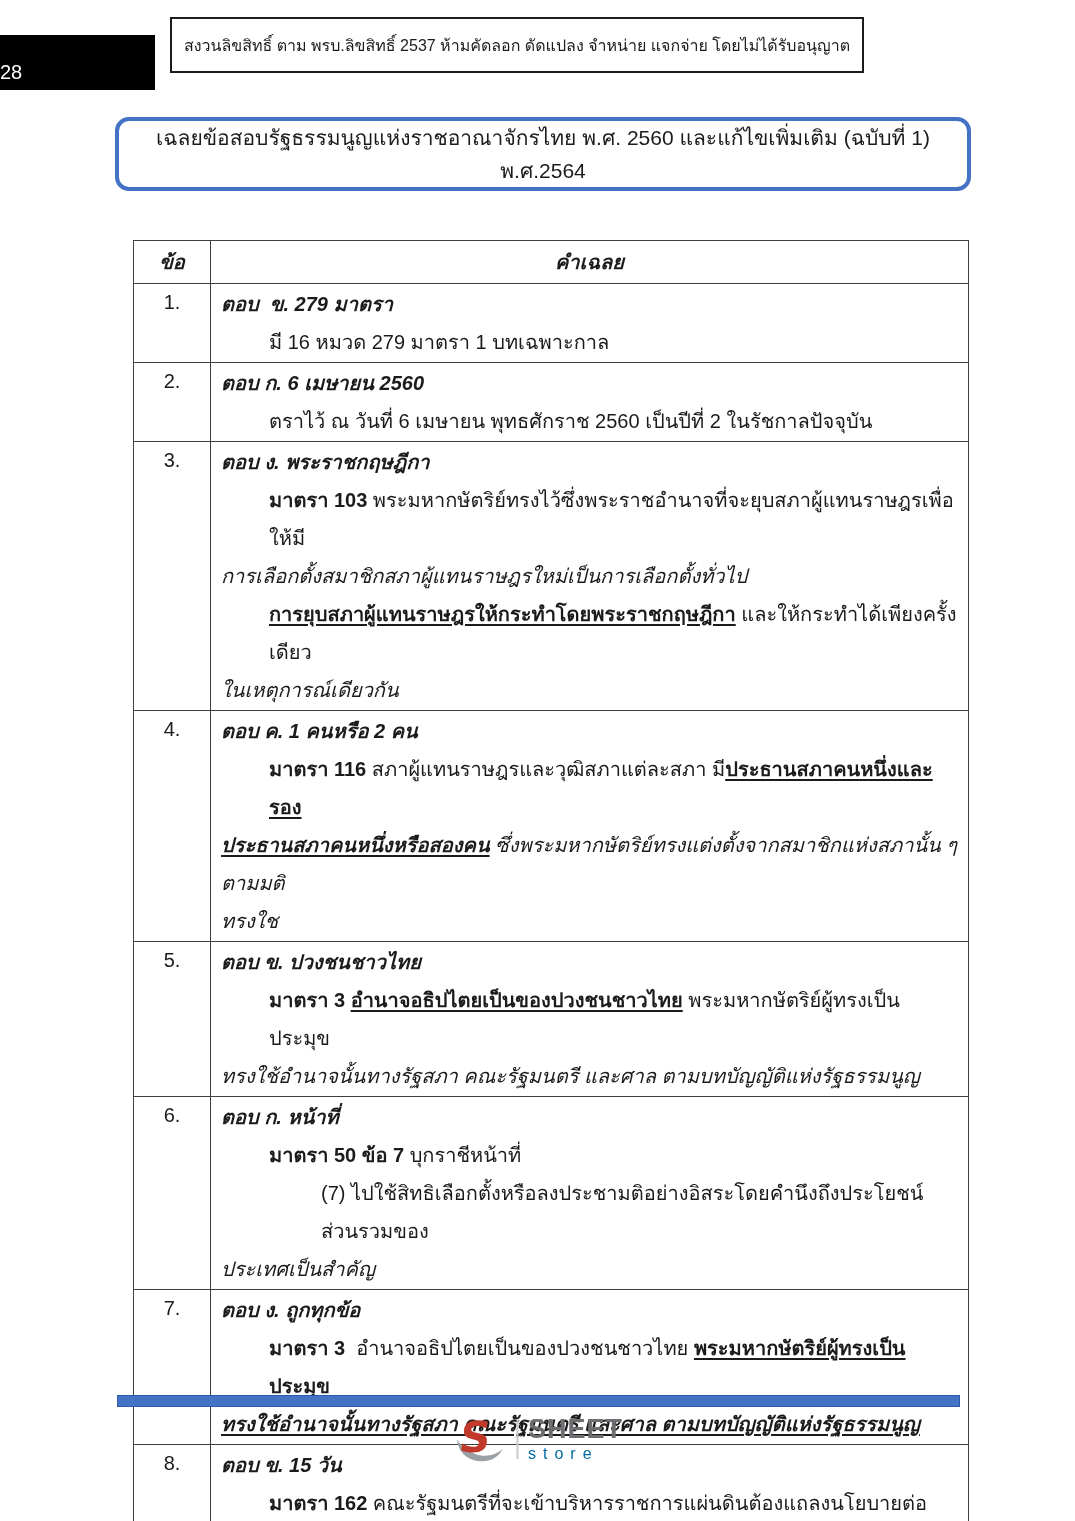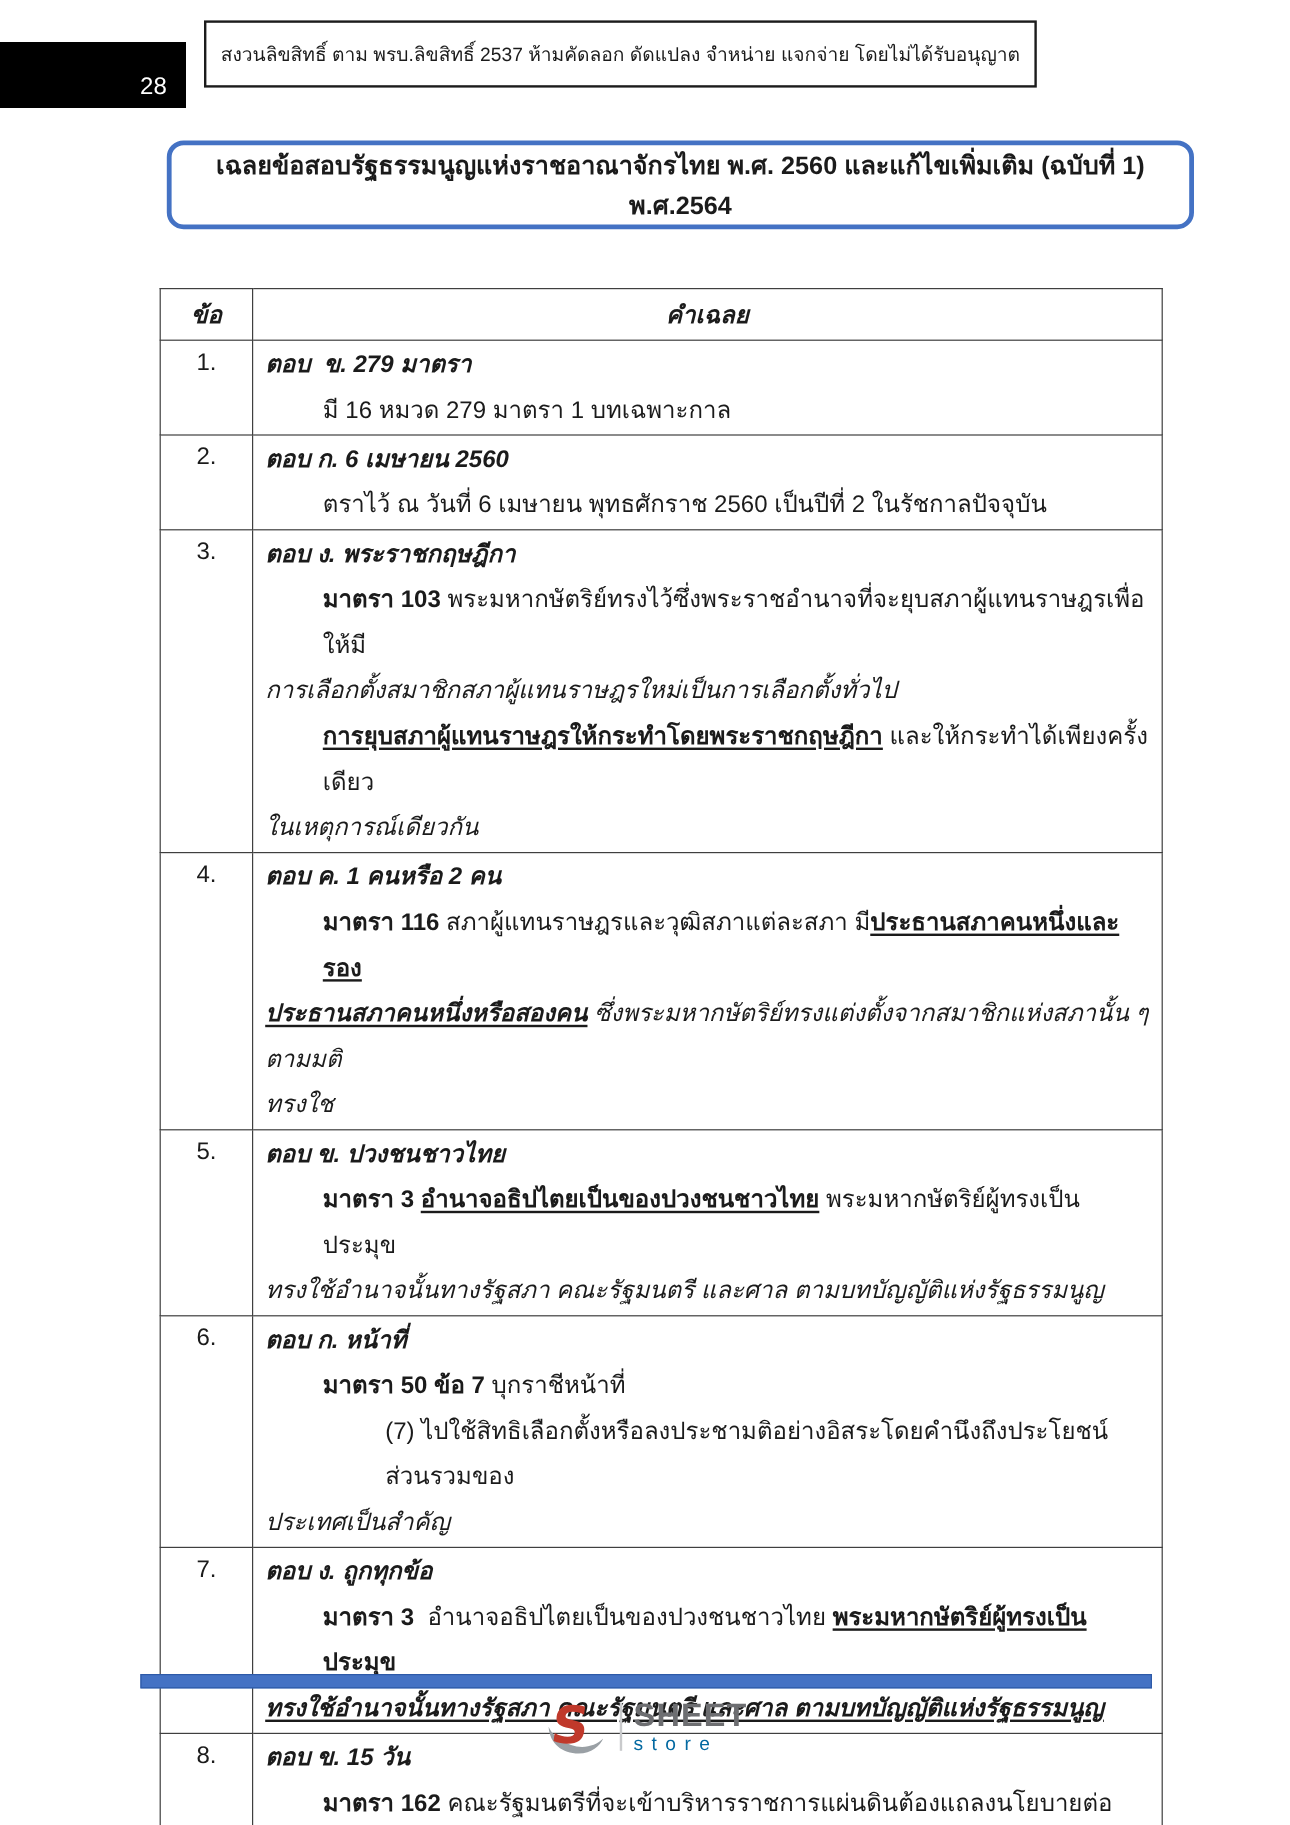--- a/index.html
+++ b/index.html
@@ -4,36 +4,36 @@
 <style>
   html,body{margin:0;padding:0;}
   body{
     width:1075px;height:1521px;position:relative;background:#ffffff;
     font-family:"Liberation Sans","DejaVu Sans",sans-serif;
     color:#1b1b1b;overflow:hidden;
   }
   
   .page-num-box{
     position:absolute;left:0;top:35px;width:155px;height:55px;background:#000;
-    color:#fff;display:flex;align-items:flex-end;justify-content:flex-end;
+    color:#fff;display:flex;align-items:flex-end;justify-content:flex-start;
     padding:0 16px 6px 0;box-sizing:border-box;font-size:20px;
   }
   
   .copyright-box{
     position:absolute;left:170px;top:17px;width:694px;height:56px;
     border:2px solid #1c1c1c;box-sizing:border-box;background:#fff;
     display:flex;align-items:center;justify-content:center;
     font-size:16px;text-align:center;
   }
   
   .title-box{
     position:absolute;left:115px;top:117px;width:856px;height:74px;
     border:4px solid #4472C4;border-radius:14px;box-sizing:border-box;
     display:flex;align-items:center;justify-content:center;
-    font-size:21px;font-weight:bold;padding:0 16px;text-align:center;margin-left:24px;
+    font-size:21px;font-weight:normal;padding:0 16px;text-align:center;
   }
   
   table.answer-table{
     position:absolute;left:133px;top:240px;width:836px;
     border-collapse:collapse;table-layout:fixed;
     font-size:20px;
   }
   .answer-table th,.answer-table td{
     border:1px solid #3f3f3f;
   }

